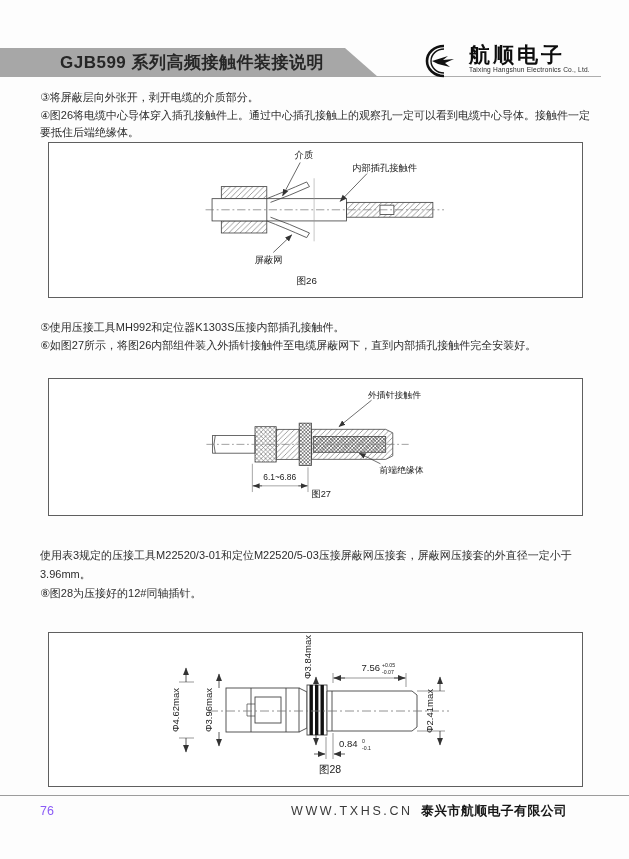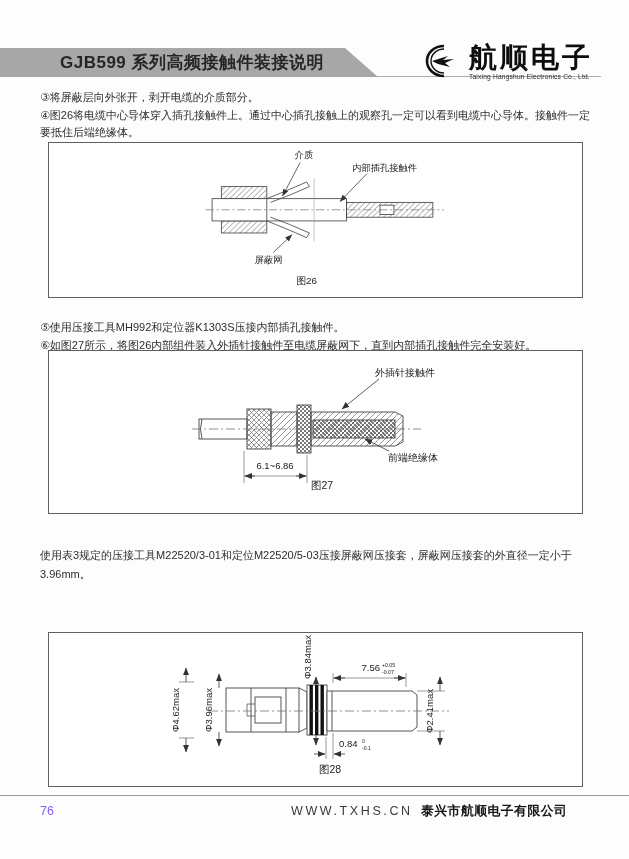--- a/index.html
+++ b/index.html
@@ -7,32 +7,32 @@
         font-family:"Liberation Sans","DejaVu Sans",sans-serif;overflow:hidden;margin:0 auto;}
 
   
   .header-rule{position:absolute;top:76px;left:0;width:601px;height:1px;background:#aeaeae;}
   .banner{position:absolute;left:0;top:48px;width:378px;height:29px;background:#a7a7a7;
           clip-path:polygon(0 0,345px 0,378px 100%,0 100%);
           display:flex;align-items:center;padding-left:60px;box-sizing:border-box;}
   .banner-title{font-size:17px;font-weight:bold;color:#262626;letter-spacing:.5px;white-space:nowrap;}
   .logo{position:absolute;left:424px;top:44px;display:flex;align-items:flex-start;gap:5px;}
   .logo-txt{display:flex;flex-direction:column;line-height:1;}
-  .logo-cn{font-size:28px;font-weight:bold;color:#0d0d0d;letter-spacing:3px;}
+  .logo-cn{font-size:21px;font-weight:bold;color:#0d0d0d;letter-spacing:3px;}
   .logo-en{font-size:6.6px;color:#2a2a2a;margin-top:2px;letter-spacing:.2px;}
 
   
   .para{position:absolute;left:40px;width:558px;color:#2d2d2d;font-size:11px;line-height:17.5px;}
   .para p{margin:0;}
 
   
   .figbox{position:absolute;left:48px;width:535px;border:1px solid #5f5f5f;background:#fff;box-sizing:border-box;}
   .figbox svg{display:block;width:100%;height:100%;}
   #fig26-frame{top:142px;height:156px;}
-  #fig27-frame{top:350px;height:164px;}
+  #fig27-frame{top:378px;height:138px;}
   #fig28-frame{top:632px;height:155px;}
 
   svg text{fill:#222;font-family:"Liberation Sans","DejaVu Sans",sans-serif;}
   .cjk-label{font-size:10px;}
   .dim-label{font-size:9.5px;}
   .tol-label{font-size:5.2px;}
   .cap-label{font-size:10.5px;}
 
   
   .footer-rule{position:absolute;top:795px;left:0;width:629px;height:1px;background:#9c9c9c;}
@@ -154,20 +154,21 @@
       </g>
       <text class="cjk-label" x="356" y="21" text-anchor="middle">外插针接触件</text>
       <text class="cjk-label" x="364" y="106" text-anchor="middle">前端绝缘体</text>
       <text class="dim-label" x="226" y="114" text-anchor="middle">6.1~6.86</text>
       <text class="cap-label" x="273" y="134" text-anchor="middle">图27</text>
     </svg>
   </div>
 
   <div class="para" style="top:546px;line-height:19px;">
     <p>使用表3规定的压接工具M22520/3-01和定位M22520/5-03压接屏蔽网压接套，屏蔽网压接套的外直径一定小于3.96mm。</p>
+    <p>⑧图28为压接好的12#同轴插针。</p>
   </div>
 
   <div class="figbox" id="fig28-frame">
     <svg viewBox="0 0 533 153">
       <g stroke="#444" stroke-width="0.9" fill="none">
 
         <rect x="177" y="55" width="73" height="44" fill="#fff"></rect>
         <line x1="202" y1="55" x2="202" y2="99"></line>
         <line x1="237" y1="55" x2="237" y2="99"></line>
         <rect x="206" y="64" width="26" height="26"></rect>

